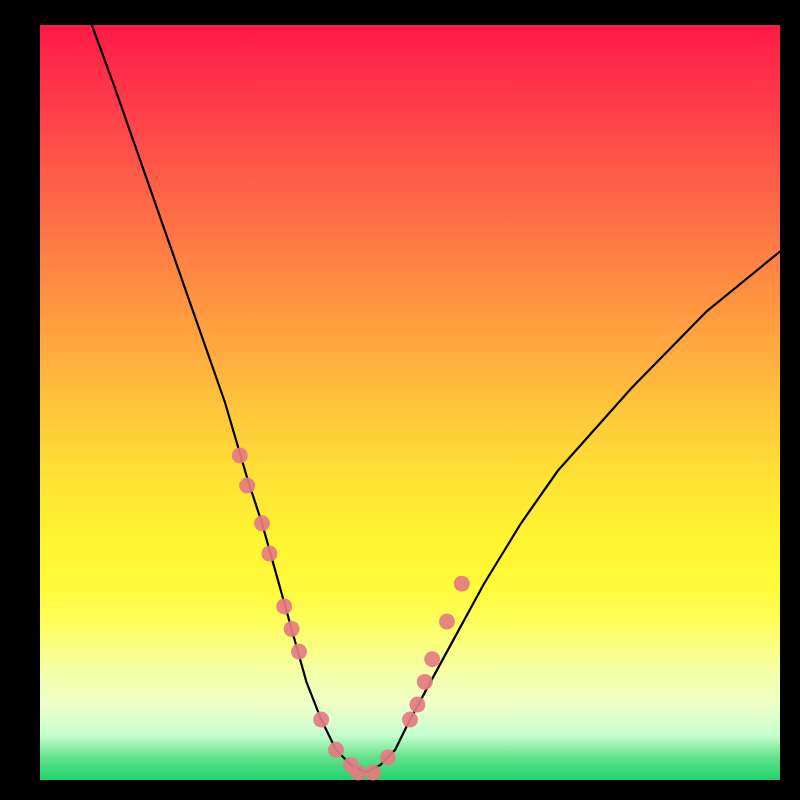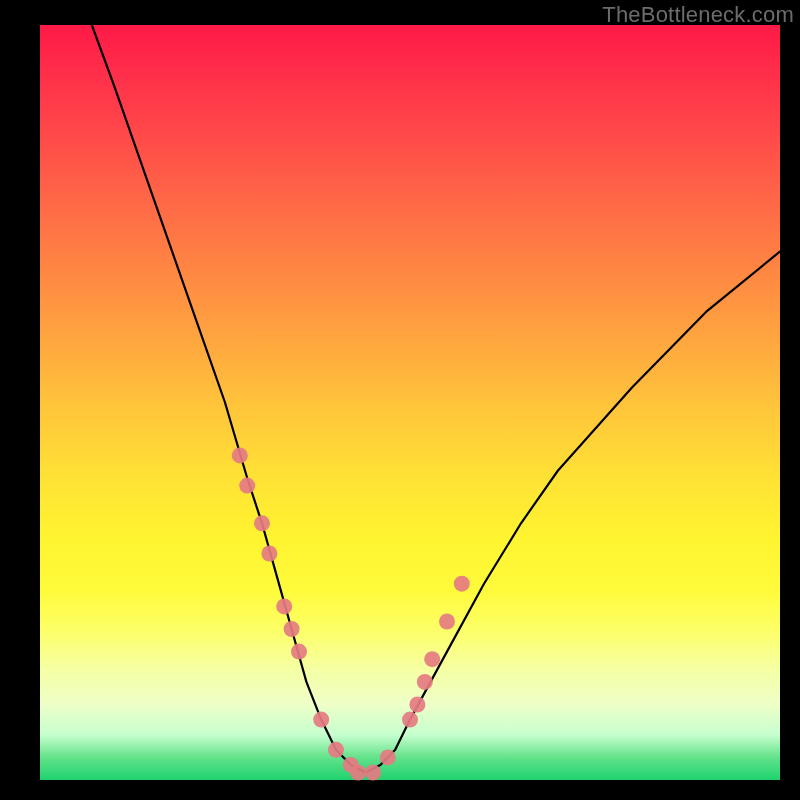--- a/index.html
+++ b/index.html
@@ -88,14 +88,13 @@
           <circle cx="370.0" cy="694.6" r="8" fill="#e57b82" fill-opacity="0.92"></circle>
           <circle cx="377.4" cy="679.5" r="8" fill="#e57b82" fill-opacity="0.92"></circle>
           <circle cx="384.8" cy="656.9" r="8" fill="#e57b82" fill-opacity="0.92"></circle>
           <circle cx="392.2" cy="634.2" r="8" fill="#e57b82" fill-opacity="0.92"></circle>
           <circle cx="407.0" cy="596.5" r="8" fill="#e57b82" fill-opacity="0.92"></circle>
           <circle cx="421.8" cy="558.7" r="8" fill="#e57b82" fill-opacity="0.92"></circle>
         </g>
     </svg>
   </div>
 
-  <div class="wm">TheBottleneck.com</div>
 </div>
 
 </body></html>

